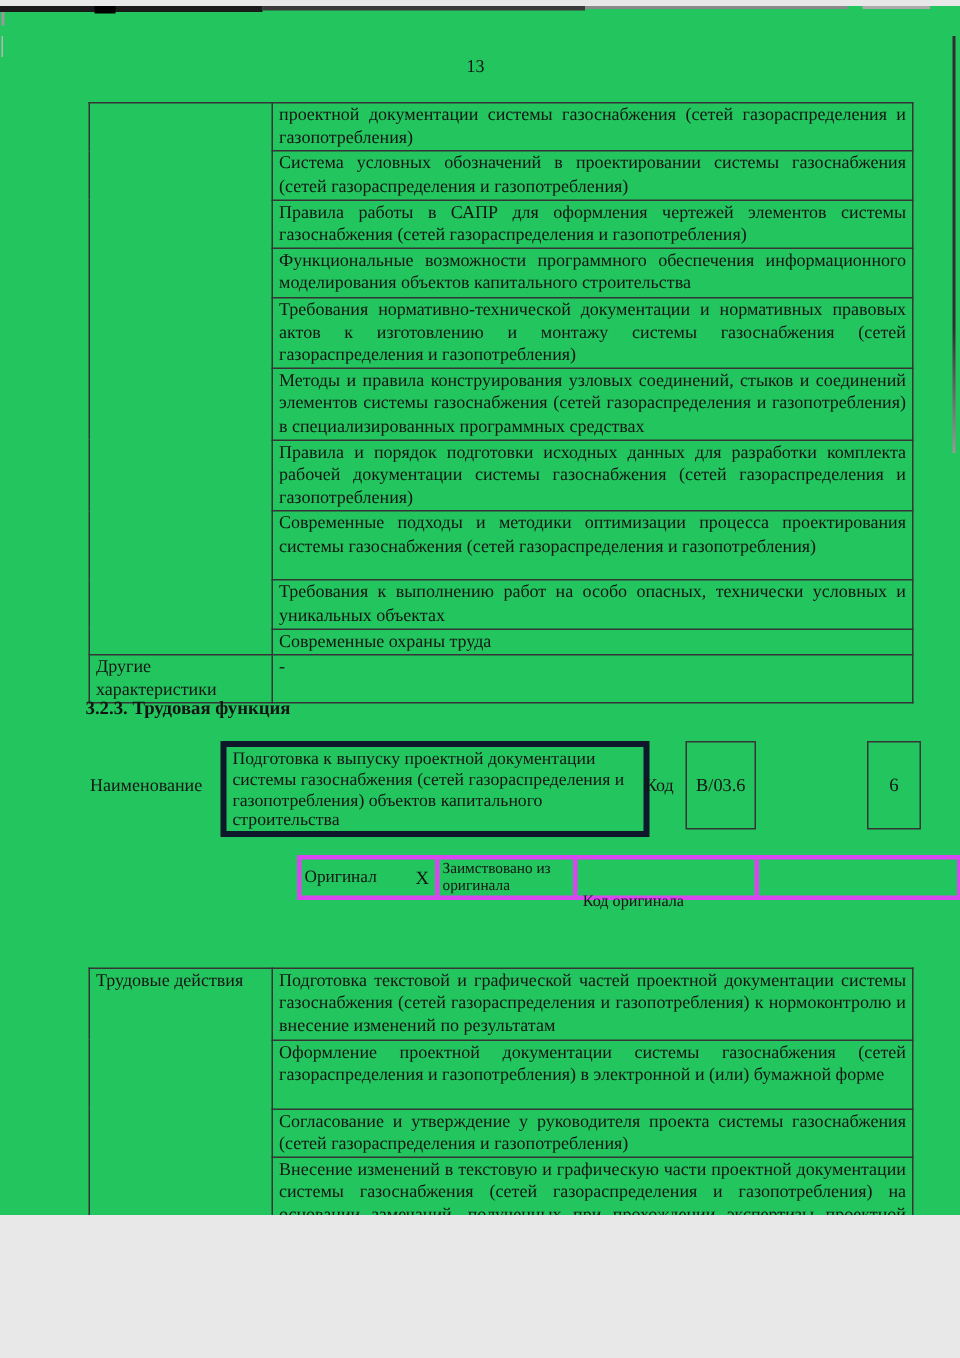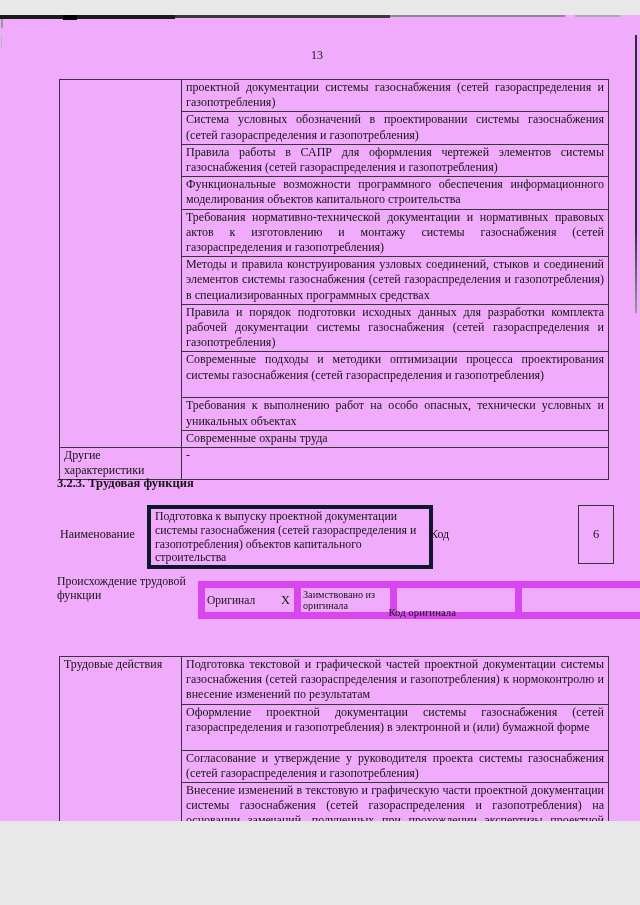--- a/index.html
+++ b/index.html
@@ -1,19 +1,19 @@
 <!DOCTYPE html>
 <html><head>
 <meta charset="utf-8">
 <style>
   html,body{margin:0;padding:0;background:#e8e8e8;}
   .page{
-    position:relative;width:640px;height:806px;background:#f0abfc;
+    position:relative;width:640px;height:806px;background:#22c55e;
     font-family:"Liberation Serif","DejaVu Serif",serif;color:#141414;
-    overflow:hidden;margin:15px auto;
+    overflow:hidden;margin:4px auto;
   }
   
   table.doc{border-collapse:collapse;table-layout:fixed;position:absolute;left:59px;width:549px;padding-left:17px;}
   table.doc col.c1{width:122px;}
   table.doc col.c2{width:427px;}
   table.doc td{
     border:1px solid #353535;vertical-align:top;
     padding:0px 4px 1px 4px;font-size:12px;line-height:15.2px;
   }
   td.cell-content{text-align:justify;}
@@ -34,21 +34,21 @@
     top:490px;left:457px;width:45px;height:57px;border:1px solid #353535;
     display:flex;align-items:center;justify-content:center;font-size:12.2px;
   }
   .level-label{top:501px;left:506px;width:72px;font-size:10.8px;line-height:13px;}
   .level-box{
     top:490px;left:578px;width:34px;height:57px;border:1px solid #353535;
     display:flex;align-items:center;justify-content:center;font-size:12.5px;
   }
   .origin-label{top:560px;left:57px;width:145px;font-size:11.8px;line-height:13.5px;}
   table.origin{border-collapse:collapse;table-layout:fixed;position:absolute;left:198px;top:566px;width:412px;}
-  table.origin td{border:7px solid #d946ef;vertical-align:middle;padding:0 2px;}
+  table.origin td{border:3px solid #d946ef;vertical-align:middle;padding:0 2px;}
   .orig-cell{width:85px;font-size:11.5px;}
   .orig-flex{display:flex;justify-content:space-between;align-items:center;}
   .orig-mark{font-size:12.5px;padding-right:2px;}
   .borrow-cell{width:85px;font-size:10.2px;line-height:11.4px;padding:1px 3px;}
   .empty-a{width:114px;}
   .empty-b{width:128px;}
   table.origin td{height:24px;}
   .caption-kod{top:591px;left:346px;width:110px;text-align:right;font-size:10.8px;line-height:12.3px;}
   .caption-reg{top:591px;left:421px;width:140px;text-align:center;font-size:10.8px;line-height:12.3px;}
   
@@ -116,23 +116,23 @@
       <td class="cell-content">-</td>
     </tr>
   </tbody>
     </table>
 
   <div class="abs heading">3.2.3. Трудовая функция</div>
 
   <div class="abs name-label">Наименование</div>
   <div class="abs name-box">Подготовка к выпуску проектной документации системы газоснабжения (сетей газораспределения и газопотребления) объектов капитального строительства</div>
   <div class="abs kod-label">Код</div>
+  <div class="abs kod-box">В/03.6</div>
   <div class="abs level-box">6</div>
 
-  <div class="abs origin-label">Происхождение трудовой функции</div>
   <table class="origin">
     <tbody>
         <tr>
       <td class="orig-cell">
         <span class="orig-flex">
           <span>Оригинал</span>
           <span class="orig-mark">X</span>
         </span>
       </td>
       <td class="borrow-cell">Заимствовано из оригинала</td>

